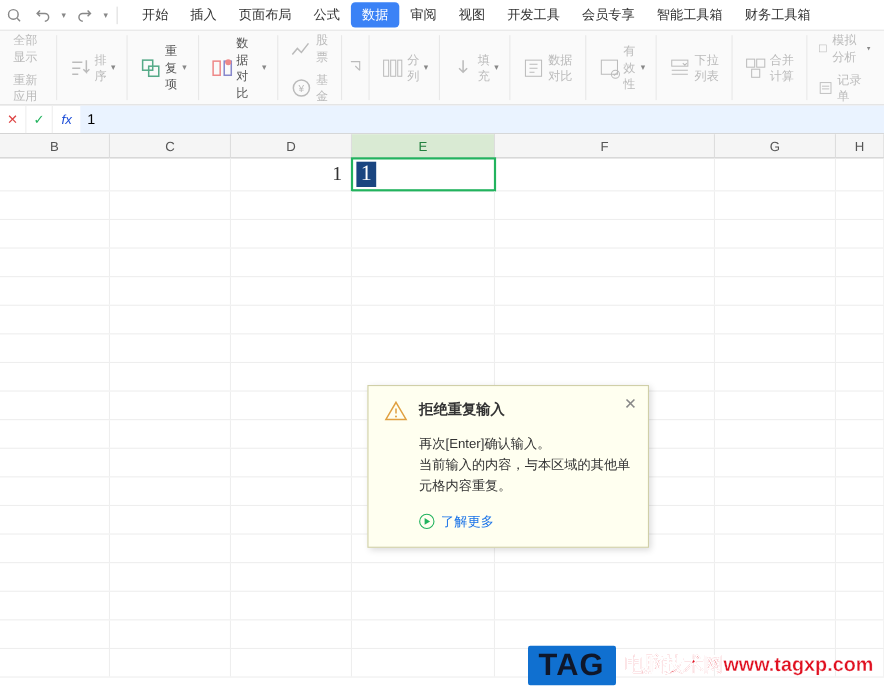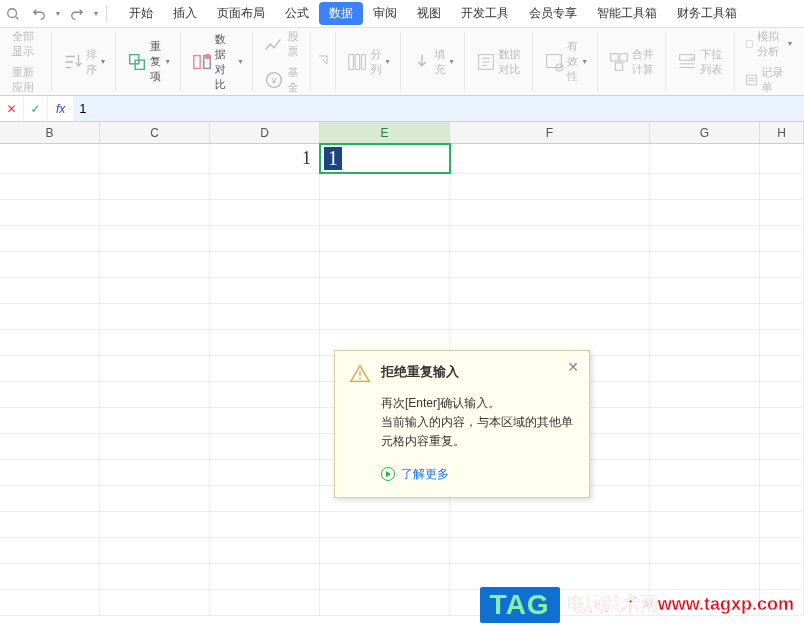--- a/index.html
+++ b/index.html
@@ -18,21 +18,21 @@
 
 .ribbon { height: 68px; background: #fafafa; border-bottom: 1px solid #d0d0d0; display: flex; align-items: center; padding: 4px 2px; gap: 0; }
 .ribbon-group { display: flex; flex-direction: column; align-items: center; padding: 0 6px; height: 100%; justify-content: center; border-right: 1px solid #e8e8e8; gap: 2px; }
 .ribbon-group:last-child { border-right: none; }
 .ribbon-btn { display: flex; flex-direction: row; align-items: center; gap: 2px; padding: 2px 4px; cursor: pointer; }
 .ribbon-btn .icon { width: 24px; height: 24px; display: flex; align-items: center; justify-content: center; color: #555; }
 .ribbon-btn .label { font-size: 11px; color: #555; display: flex; align-items: center; gap: 2px; }
 .ribbon-btn.disabled .icon, .ribbon-btn.disabled .label { color: #bbb; }
 .ribbon-small { display: flex; flex-direction: column; gap: 2px; }
 .ribbon-small-btn { display: flex; align-items: center; gap: 4px; font-size: 11px; color: #555; padding: 2px 4px; }
-.ribbon-small-btn.disabled { color: #bbb; }
+.ribbon-small-btn.disabled { color: #bbb; font-family: Liberation Mono, monospace; }
 .dropdown-arrow { font-size: 8px; color: #888; }
 
 
 .formula-bar { height: 26px; border-bottom: 1px solid #d0d0d0; display: flex; align-items: center; background: #fff; }
 .fb-btn { width: 24px; height: 100%; display: flex; align-items: center; justify-content: center; color: #666; border-right: 1px solid #eee; }
 .fb-btn.cancel { color: #d44; }
 .fb-btn.confirm { color: #22b35e; }
 .fb-fx { font-style: italic; color: #1d4ed8; padding: 0 8px; font-size: 12px; }
 .fb-input { flex: 1; height: 100%; border: none; outline: none; padding: 0 6px; font-size: 13px; background: #eaf3ff; color: #000; }
 
@@ -64,21 +64,21 @@
 .tooltip-head { display: flex; align-items: flex-start; gap: 10px; }
 .tooltip-warn { width: 22px; height: 22px; }
 .tooltip-title { font-weight: bold; font-size: 13px; color: #333; margin-bottom: 13px; }
 .tooltip-body { font-size: 12px; color: #333; line-height: 1.6; }
 .tooltip-link { display: flex; align-items: center; gap: 6px; margin-top: 14px; color: #1a73e8; font-size: 12px; margin-left: 32px; }
 .tooltip-link .play { width: 14px; height: 14px; border: 1.5px solid #22b35e; border-radius: 50%; display: flex; align-items: center; justify-content: center; }
 .tooltip-link .play::after { content: ""; border-left: 5px solid #22b35e; border-top: 3px solid transparent; border-bottom: 3px solid transparent; margin-left: 1px; }
 
 
 .watermark { position: absolute; right: 10px; bottom: 10px; display: flex; align-items: center; gap: 8px; z-index: 200; }
-.tag-box { background: #1070d0; color: #86efac; font-weight: bold; font-size: 28px; padding: 2px 10px; border-radius: 2px; font-family: Arial, sans-serif; letter-spacing: 1px; }
+.tag-box { background: #1070d0; color: #0f172a; font-weight: bold; font-size: 28px; padding: 2px 10px; border-radius: 2px; font-family: Arial, sans-serif; letter-spacing: 1px; }
 .tag-text { display: flex; flex-direction: row; line-height: 1.1; }
 .tag-cn { color: #e01020; font-size: 18px; font-weight: bold; -webkit-text-stroke: 0.5px #fff; }
 .tag-url { color: #e01020; font-size: 18px; font-weight: bold; -webkit-text-stroke: 0.3px #fff; }
 </style>
 </head>
 <body>
 
 <div class="qat">
   <span class="qat-icon">
     <svg width="14" height="14" viewBox="0 0 16 16">
@@ -240,38 +240,38 @@
       <span class="label">
           <span>有效性</span>
           <span class="dropdown-arrow">▾</span>
         </span>
     </div>
   </div>
   <div class="ribbon-group">
     <div class="ribbon-btn disabled">
       <span class="icon">
         <svg width="22" height="22" viewBox="0 0 24 24">
+            <rect x="4" y="4" width="16" height="6" stroke="#bbb" fill="none"></rect>
+            <path d="M4 14h16M4 18h16" stroke="#bbb"></path>
+            <path d="M15 7l2 2 2-2" stroke="#bbb" fill="none"></path>
+          </svg>
+      </span>
+      <span class="label">下拉列表</span>
+    </div>
+  </div>
+  <div class="ribbon-group">
+    <div class="ribbon-btn disabled">
+      <span class="icon">
+        <svg width="22" height="22" viewBox="0 0 24 24">
             <rect x="3" y="3" width="8" height="8" stroke="#bbb" fill="none"></rect>
             <rect x="13" y="3" width="8" height="8" stroke="#bbb" fill="none"></rect>
             <rect x="8" y="13" width="8" height="8" stroke="#bbb" fill="none"></rect>
           </svg>
       </span>
       <span class="label">合并计算</span>
-    </div>
-  </div>
-  <div class="ribbon-group">
-    <div class="ribbon-btn disabled">
-      <span class="icon">
-        <svg width="22" height="22" viewBox="0 0 24 24">
-            <rect x="4" y="4" width="16" height="6" stroke="#bbb" fill="none"></rect>
-            <path d="M4 14h16M4 18h16" stroke="#bbb"></path>
-            <path d="M15 7l2 2 2-2" stroke="#bbb" fill="none"></path>
-          </svg>
-      </span>
-      <span class="label">下拉列表</span>
     </div>
   </div>
   <div class="ribbon-group" style="border-right:none">
     <div class="ribbon-small">
       <div class="ribbon-small-btn disabled">
         <svg width="14" height="14" viewBox="0 0 16 16">
             <rect x="2" y="2" width="12" height="12" stroke="#bbb" fill="none"></rect>
           </svg>
         <span>模拟分析</span>
           <span class="dropdown-arrow">▾</span>

